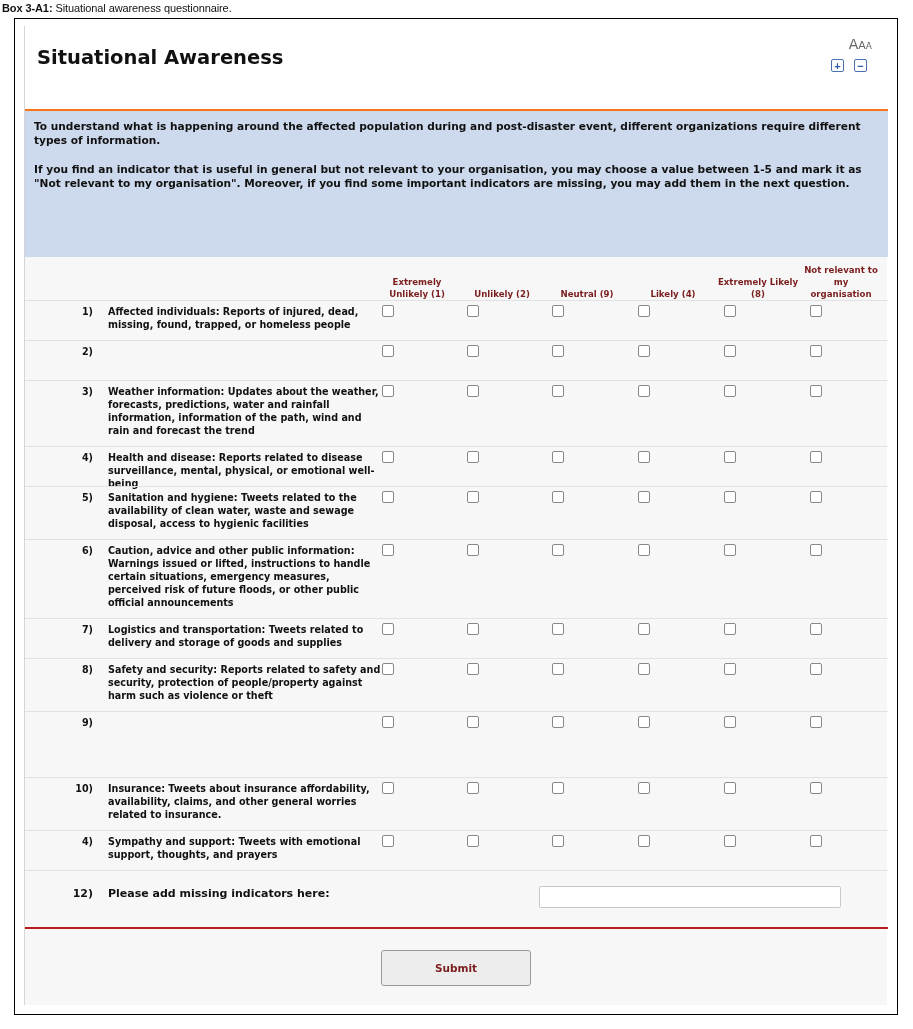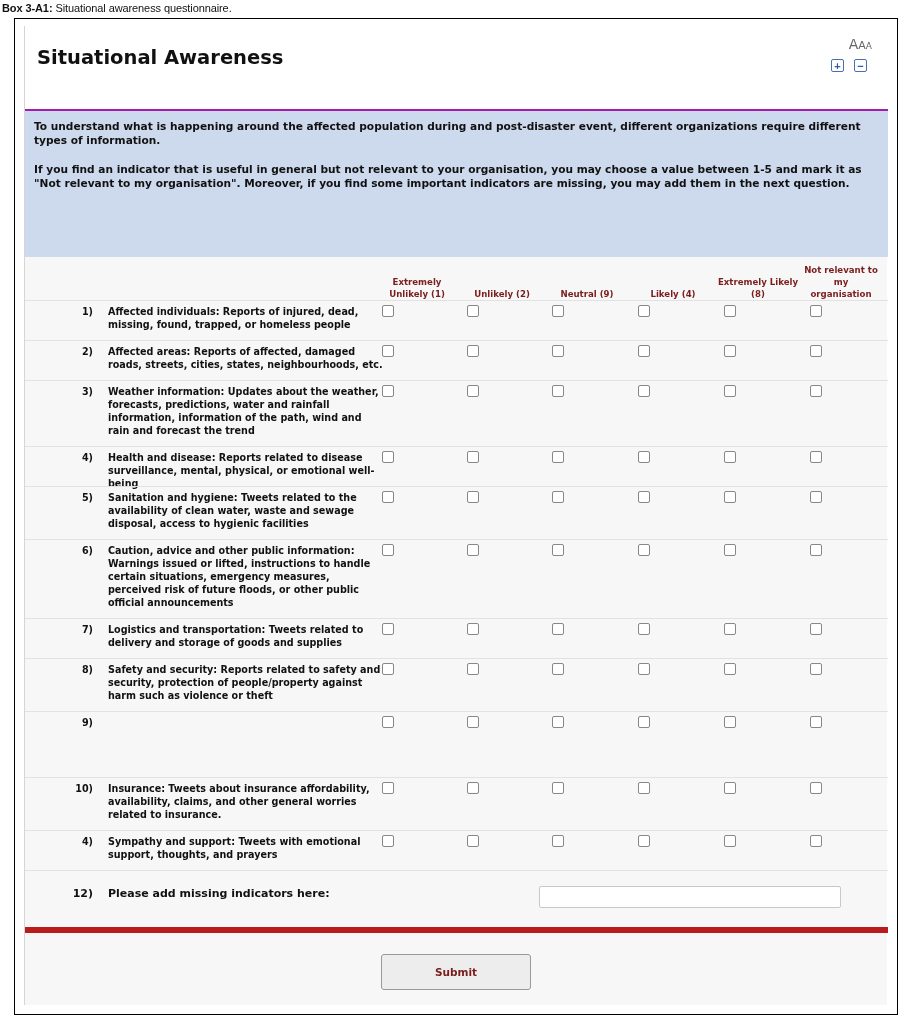--- a/index.html
+++ b/index.html
@@ -35,21 +35,21 @@
   .font-size-label .a3 { font-size: 9px; }
   .size-btn {
     position: absolute; top: 33px; width: 13px; height: 13px; border: 1px solid #4a6fb0;
     border-radius: 2px; background: #fff; color: #2e5aa8; font-size: 11px; line-height: 10px;
     text-align: center; font-weight: bold; cursor: pointer; padding: 0;
   }
   .size-btn.plus { left: 806px; }
   .size-btn.minus { left: 829px; }
   .intro {
     position: absolute; left: 0; top: 83px; width: 863px; height: 148px;
-    background: #cdd9ec; border-top: 2px solid #a21caf; padding: 8px 10px 0 9px;
+    background: #cdd9ec; border-top: 2px solid #f97316; padding: 8px 10px 0 9px;
     font-size: 10.6px; font-weight: bold; line-height: 14px; color: #111;
   }
   .intro p { margin: 0 0 15px 0; }
   .col-headers {
     position: absolute; top: 250px; left: 0; width: 863px; height: 24px;
   }
   .col-h {
     position: absolute; width: 80px; text-align: center; font-size: 8.6px; font-weight: bold;
     color: #7a1d1d; line-height: 12px; bottom: 0;
   }
@@ -77,21 +77,21 @@
   .q12 .row-num { top: 16px; font-size: 11px; margin-left: 12px; }
   .q12-label {
     position: absolute; left: 83px; top: 16px; font-size: 11px; font-weight: bold; color: #111;
   }
   .q12-input {
     position: absolute; left: 514px; top: 15px; width: 302px; height: 22px; border: 1px solid #c8c8c8;
     border-radius: 2px; background: #fff; font-size: 11px; padding: 2px 5px;
     font-family: "DejaVu Sans", sans-serif;
   }
   .submit-area {
-    position: absolute; left: 0; top: 901px; width: 863px; height: 78px; border-top: 6px solid #b91c1c;
+    position: absolute; left: 0; top: 901px; width: 863px; height: 78px; border-top: 2px solid #b91c1c;
   }
   .submit-btn {
     position: absolute; left: 356px; top: 21px; width: 150px; height: 36px;
     border: 1px solid #999; border-radius: 3px; background: #ededed;
     color: #7a1d1d; font-weight: bold; font-size: 10.5px; cursor: pointer;
     font-family: "DejaVu Sans", sans-serif;
   }
 </style>
 </head>
 <body>
@@ -130,21 +130,20 @@
         <div class="row-text">Affected individuals: Reports of injured, dead, missing, found, trapped, or homeless people</div>
         <input type="checkbox" class="cb" style="left: 357px;">
         <input type="checkbox" class="cb" style="left: 442px;">
         <input type="checkbox" class="cb" style="left: 527px;">
         <input type="checkbox" class="cb" style="left: 613px;">
         <input type="checkbox" class="cb" style="left: 699px;">
         <input type="checkbox" class="cb" style="left: 785px;">
       </div>
       <div class="row" style="height: 40px;">
         <div class="row-num">2)</div>
-        <div class="row-text">Affected areas: Reports of affected, damaged roads, streets, cities, states, neighbourhoods, etc.</div>
         <input type="checkbox" class="cb" style="left: 357px;">
         <input type="checkbox" class="cb" style="left: 442px;">
         <input type="checkbox" class="cb" style="left: 527px;">
         <input type="checkbox" class="cb" style="left: 613px;">
         <input type="checkbox" class="cb" style="left: 699px;">
         <input type="checkbox" class="cb" style="left: 785px;">
       </div>
       <div class="row" style="height: 66px;">
         <div class="row-num">3)</div>
         <div class="row-text">Weather information: Updates about the weather, forecasts, predictions, water and rainfall information, information of the path, wind and rain and forecast the trend</div>

